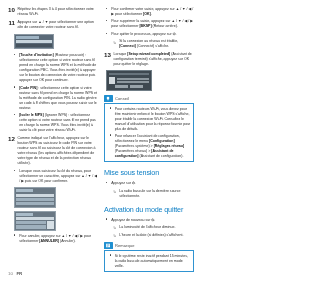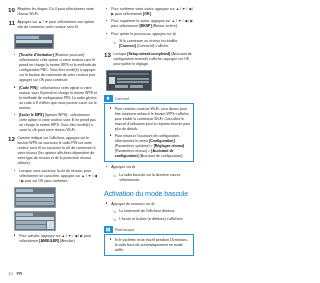--- a/index.html
+++ b/index.html
@@ -281,34 +281,35 @@
           </div>
           <div class="bul">
             <div class="bul-dot">
                 <i></i>
               </div>
             <div class="bul-txt"><span>Pour relancer l'assistant de configuration, sélectionnez le menu </span><b>[Configuration]</b><span> (Paramètres système) &gt; </span><b>[Réglages réseau]</b><span> (Paramètres réseau) &gt; </span><b>[Assistant de configuration]</b><span> (Assistant de configuration).</span></div>
           </div>
         </div>
       </div>
 
+      <div class="h2">Mise sous tension</div>
 
       <div class="bul tight">
         <div class="bul-dot">
             <i></i>
           </div>
         <div class="bul-txt"><span>Appuyez sur </span><span class="gl">⏻</span><span>.</span></div>
       </div>
 
       <div class="arrowline">
         <div class="arrow">↳</div>
         <div class="arrow-txt">La radio bascule sur la dernière source sélectionnée.</div>
       </div>
 
-      <div class="h2">Activation du mode bascule</div>
+      <div class="h2">Activation du mode quitter</div>
 
       <div class="bul tight">
         <div class="bul-dot">
             <i></i>
           </div>
         <div class="bul-txt"><span>Appuyez de nouveau sur </span><span class="gl">⏻</span><span>.</span></div>
       </div>
 
       <div class="arrowline">
         <div class="arrow">↳</div>

